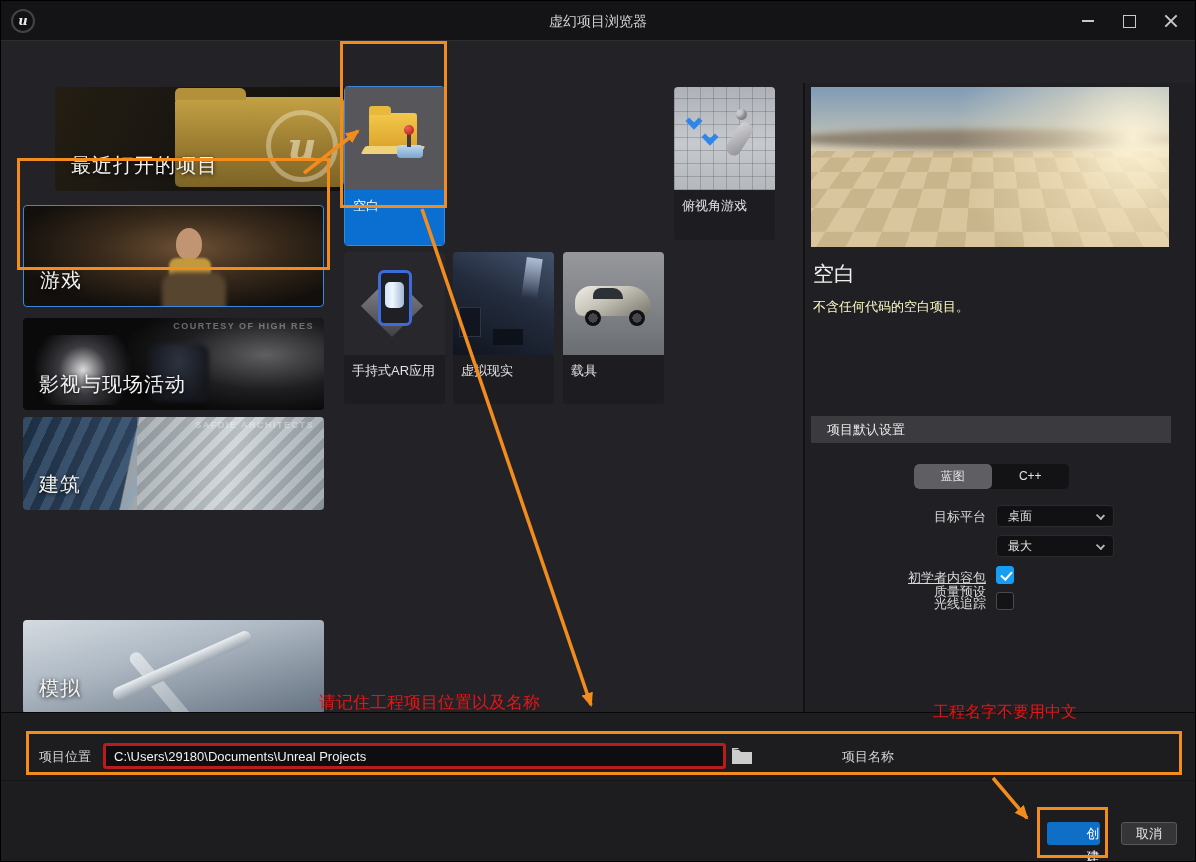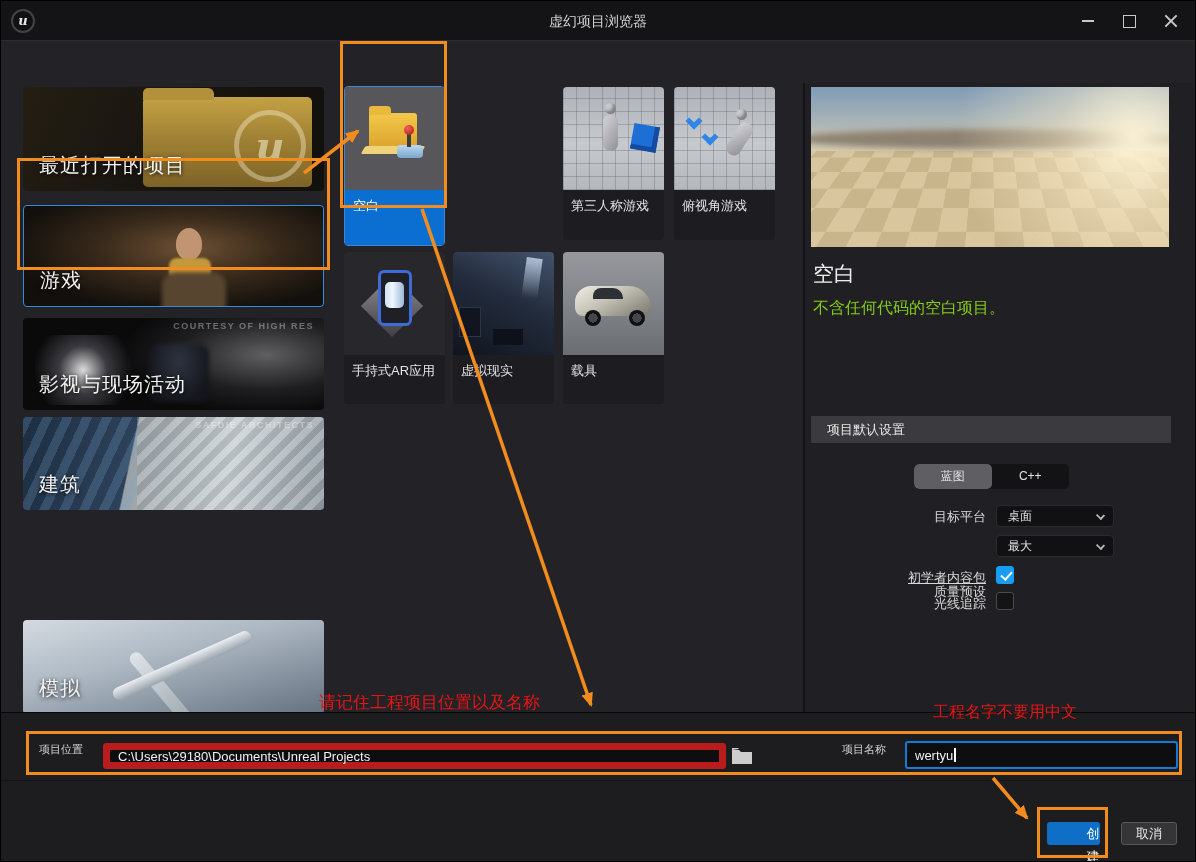--- a/index.html
+++ b/index.html
@@ -28,21 +28,21 @@
   .detail-pane { position:absolute; left:804px; top:41px; width:392px; height:670px; background:#202024; }
 
   
   .scard { position:absolute; left:22px; width:301px; border-radius:4px; overflow:hidden; background:#101012; }
   .scard-label { position:absolute; left:16px; bottom:12px; font-size:20px; color:#f2f2f2;
                  text-shadow:0 1px 4px rgba(0,0,0,.95); letter-spacing:1px; }
   .credit { position:absolute; top:3px; right:10px; font-size:9px; font-weight:bold; letter-spacing:1.5px;
             color:rgba(255,255,255,.35); }
   .sel-blue { border:1px solid #3b87d9; }
 
-  .bg-recent { background:linear-gradient(115deg,#241e12 0%,#191511 45%,#12100c 100%); }
+  .bg-recent { background:linear-gradient(115deg,#241e12 0%,#191511 45%,#12100c 100%);margin-left:32px; }
   .gold-folder { position:absolute; left:40%; top:10%; width:56%; height:86%;
                  background:linear-gradient(180deg,#c3a145 0%,#9a7c31 55%,#7d6426 100%); border-radius:5px; }
   .gold-folder::before { content:""; position:absolute; left:0; top:-9px; width:42%; height:12px;
                  background:#b3913b; border-radius:5px 6px 0 0; }
   .ue-ring { position:absolute; right:6%; top:22%; width:72px; height:72px; border-radius:50%;
              border:5px solid rgba(250,240,214,.4); color:rgba(250,240,214,.55); text-align:center;
              font:italic bold 40px/62px "DejaVu Serif", serif; }
   .ue-ring::after { content:"u"; }
 
   .bg-games { background:radial-gradient(ellipse at 55% 42%, #6d5034 0%, #392a1b 38%, #120f0c 78%); }
@@ -135,21 +135,21 @@
   .pv-floor { position:absolute; left:-50%; top:36%; width:200%; height:170%;
       background-image:
         linear-gradient(45deg, #d9c69e 25%, transparent 25%, transparent 75%, #d9c69e 75%),
         linear-gradient(45deg, #d9c69e 25%, #c8b58c 25%, #c8b58c 75%, #d9c69e 75%);
       background-position:0 0, 19px 19px; background-size:38px 38px;
       transform:perspective(230px) rotateX(52deg); transform-origin:top; }
   .pv-glow { position:absolute; inset:0;
       background:radial-gradient(circle at 90% 32%, rgba(255,246,218,.95) 0%, rgba(255,240,205,.45) 22%, transparent 52%); }
 
   .dt-title { position:absolute; left:812px; top:218px; font-size:21px; color:#efefef; }
-  .dt-desc  { position:absolute; left:812px; top:256px; font-size:16px; color:#84cc16; }
+  .dt-desc  { position:absolute; left:812px; top:256px; font-size:13px; color:#fef9c3; }
   .dt-header { position:absolute; left:810px; top:374px; width:360px; height:27px; background:#3b3b3f;
                font-size:13px; color:#e8e8e8; line-height:27px; padding-left:16px; }
 
   .seg { position:absolute; left:913px; top:422px; width:155px; height:25px; display:flex;
          background:#131315; border-radius:5px; overflow:hidden; }
   .seg-item { flex:1; text-align:center; font-size:12px; color:#e2e2e2; line-height:25px; }
   .seg-item.active { background:#5e5e63; border-radius:5px; }
 
   .frm-label { position:absolute; left:810px; width:175px; text-align:right; font-size:13px; color:#d8d8d8; }
   .dd { position:absolute; left:995px; width:118px; height:22px; background:#111113; border:1px solid #2b2b2e;
@@ -159,22 +159,22 @@
   .cb { position:absolute; left:995px; width:18px; height:18px; border-radius:3px;
         background:#141416; border:1px solid #4a4a4e; }
   .cb.checked { background:#169ef4; border:1px solid #169ef4; }
   .cb.checked::after { content:""; position:absolute; left:5.5px; top:2px; width:5px; height:9px;
         border-right:2.5px solid #fff; border-bottom:2.5px solid #fff; transform:rotate(42deg); }
 
   
   .footer { position:absolute; left:0; top:711px; width:100%; height:151px; background:#1d1d20;
             border-top:1px solid #070708; }
   .footer-sep { position:absolute; left:0; top:67px; width:100%; height:1px; background:#141416; }
-  .f-label { position:absolute; font-size:11px; color:#d3d3d3; top:29px; }
-  .field { position:absolute; display:flex; align-items:center; background:#0e0e10; border:7px solid #b91c1c;
+  .f-label { position:absolute; font-size:13px; color:#d3d3d3; top:35px; }
+  .field { position:absolute; display:flex; align-items:center; background:#0e0e10; border:3px solid #b91c1c;
            border-radius:3px; font-size:13px; color:#f0f0f0; padding:0 8px; }
   .field.focus { border:2px solid #0f7bdb; }
   .caret { width:1.5px; height:14px; background:#fff; margin-left:1px; }
   .folder-btn { position:absolute; left:730px; top:33px; width:22px; height:20px; }
   .btn { position:absolute; top:109px; height:23px; font-size:13px; text-align:center; line-height:23px; border-radius:3px; }
   .btn-create { left:1046px; width:53px; background:#0f6fc6; color:#fff;padding-left:39px; }
   .btn-cancel { left:1120px; width:56px; background:#353538; border:1px solid #58585c; color:#e8e8e8; line-height:21px; }
 
   
   .ann-box { position:absolute; border:3px solid #f28c1e; z-index:55; pointer-events:none; }
@@ -235,28 +235,20 @@
       <div class="timg blank-thumb">
         <div class="bfolder"></div>
         <div class="joy-base"></div>
         <div class="joy-stick"></div>
         <div class="joy-ball"></div>
       </div>
       <div class="tlabel tlabel-blue">空白</div>
     </div>
 
 
-    <div class="tcard" style="left:562px;top:45px;height:153px;">
-      <div class="timg grid-bg">
-        <div class="manne-head" style="left:42px;top:16px;"></div>
-        <div class="manne-body" style="left:40px;top:28px;"></div>
-        <div class="cube" style="right:6px;top:38px;transform:rotate(10deg);width:26px;height:26px;"></div>
-      </div>
-      <div class="tlabel">第三人称游戏</div>
-    </div>
 
     <div class="tcard" style="left:673px;top:45px;height:153px;">
       <div class="timg grid-bg">
         <div class="chev" style="left:14px;top:28px;transform:rotate(-45deg);"></div>
         <div class="chev" style="left:30px;top:44px;transform:rotate(-45deg);"></div>
         <div class="manne-head" style="left:62px;top:22px;"></div>
         <div class="manne-body" style="left:58px;top:34px;transform:rotate(32deg);"></div>
       </div>
       <div class="tlabel">俯视角游戏</div>
     </div>
@@ -332,24 +324,20 @@
     <div class="f-label" style="left:38px;">项目位置</div>
     <div class="field" style="left:102px;top:30px;width:623px;height:26px;">
       <span>C:\Users\29180\Documents\Unreal Projects</span>
     </div>
     <div class="folder-btn">
       <svg width="22" height="20" viewBox="0 0 22 20">
           <path d="M1 4 h7 l2 2 h11 v12 h-20 z M1 4 v-2 h6 l1 1" fill="#cdcdcd"></path>
         </svg>
     </div>
     <div class="f-label" style="left:841px;">项目名称</div>
-    <div class="field focus" style="left:904px;top:28px;width:273px;height:28px;">
-      <span>wertyu</span>
-      <span class="caret"></span>
-    </div>
     <div class="footer-sep"></div>
     <div class="btn btn-create">创建</div>
     <div class="btn btn-cancel">取消</div>
   </div>
 
   <div class="ann-box" style="left:16px;top:157px;width:313px;height:112px;"></div>
   <div class="ann-box" style="left:339px;top:40px;width:107px;height:167px;"></div>
   <div class="ann-box" style="left:25px;top:730px;width:1156px;height:44px;"></div>
   <div class="ann-box" style="left:1036px;top:806px;width:71px;height:51px;"></div>
 

